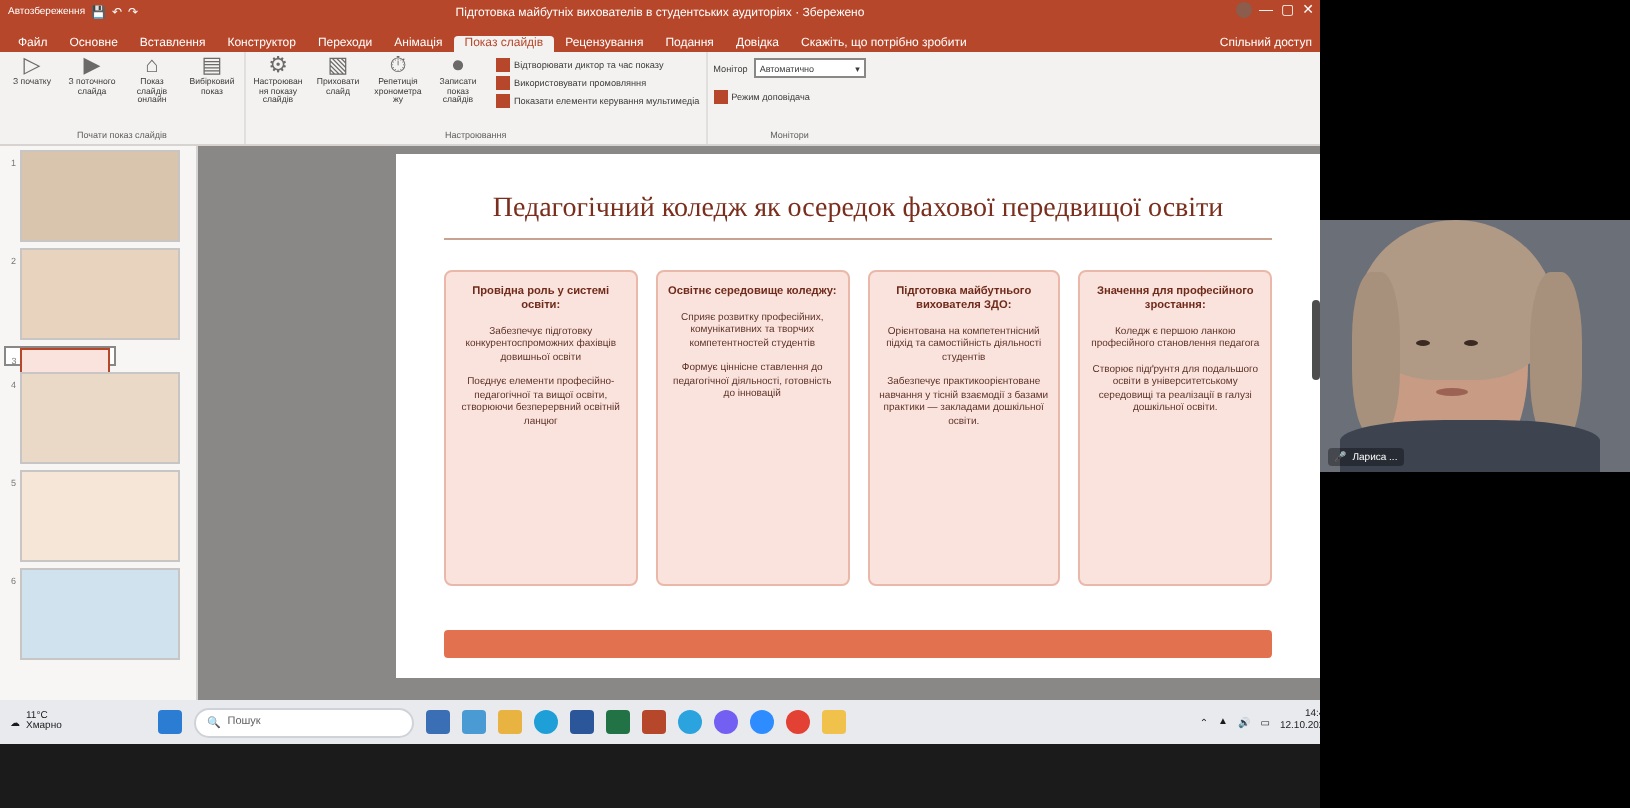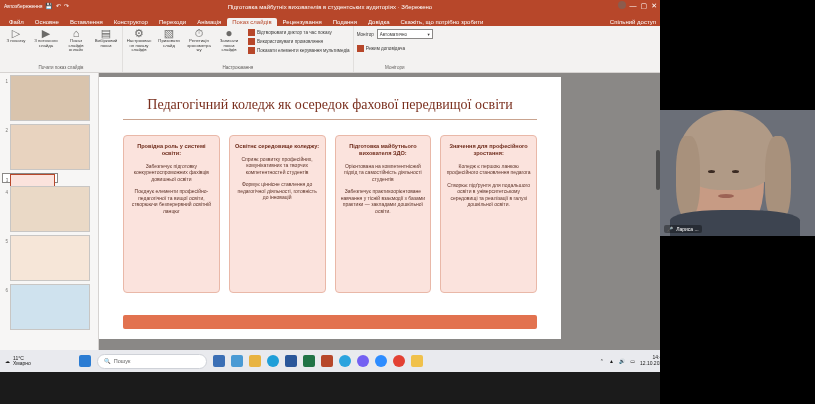--- a/index.html
+++ b/index.html
@@ -38,21 +38,21 @@
   .selrow{display:flex;align-items:center;gap:3px;font-size:4.6px;margin:1px 0;}
   .sel{border:1px solid #8a8886;background:#fff;width:50px;height:8px;display:flex;align-items:center;justify-content:space-between;padding:0 2px;font-size:4.5px;}
 
   
   .main{display:flex;height:calc(372px - 14px - 12px - 46px - 10px - 10px);}
   .thumbs{width:98px;background:#f7f6f5;border-right:1px solid #d6d3d1;overflow:hidden;padding-top:2px;}
   .thumb{display:flex;gap:2px;margin:0 2px 3px 2px;align-items:flex-start;}
   .thumb .no{font-size:4.5px;color:#7a7876;width:6px;text-align:right;padding-top:4px;}
   .thumb .pane{width:78px;height:44px;border:1px solid #c8c6c4;background:#fff;overflow:hidden;position:relative;}
   .thumb.sel .pane{border:1.5px solid #b7472a;}
-  .slide-area{flex:1;background:#8a8886;display:flex;align-items:flex-start;justify-content:flex-start;padding-top:4px;overflow:hidden;position:relative;}
+  .slide-area{flex:1;background:#8a8886;display:flex;align-items:flex-start;justify-content:flex-end;padding-top:4px;overflow:hidden;position:relative;}
   .slide{width:462px;height:262px;background:#fff;position:relative;}
 
   .slide-title{position:absolute;left:22px;top:20px;width:418px;text-align:center;font-family:"Liberation Serif",serif;font-size:14px;color:#7a2f1e;}
   .title-rule{position:absolute;left:24px;top:42px;width:414px;height:1px;background:#c9a38f;}
   .cards{position:absolute;left:24px;top:58px;width:414px;display:flex;gap:9px;}
   .card{flex:1;background:#fbe3dd;border:1px solid #e9b8a8;border-radius:4px;padding:7px 5px;box-sizing:border-box;height:158px;}
   .card h4{margin:0 0 6px 0;font-size:5.6px;color:#6e2b1b;text-align:center;line-height:1.25;font-weight:bold;}
   .card p{margin:0 0 6px 0;font-size:5px;color:#5d3328;text-align:center;line-height:1.3;}
   .slide-foot{position:absolute;left:24px;right:24px;bottom:10px;height:14px;background:#e2724f;border-radius:2px;}
 

